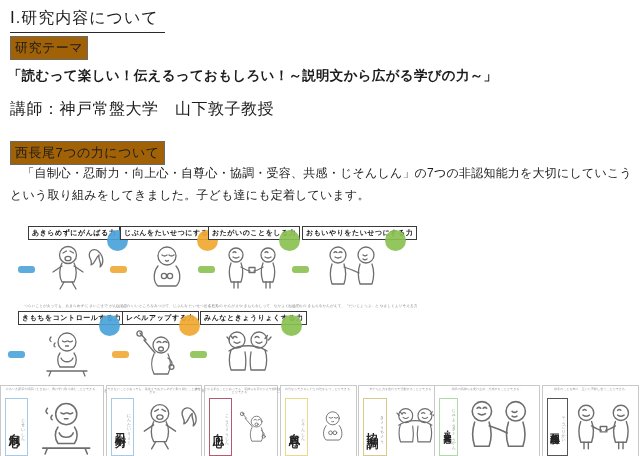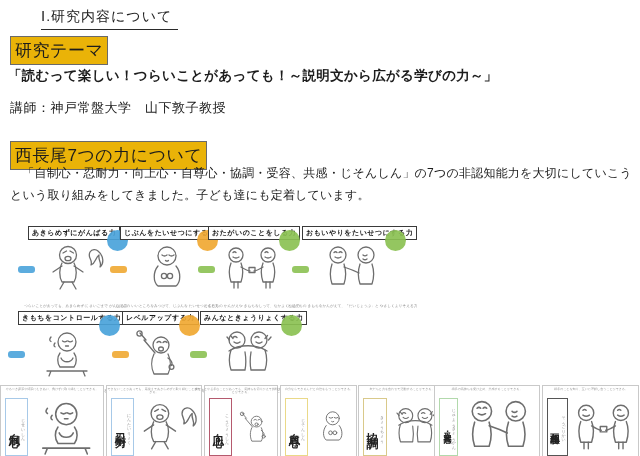--- a/index.html
+++ b/index.html
@@ -1,27 +1,27 @@
 <!DOCTYPE html>
 <html><head>
 <meta charset="utf-8">
 <style>
   html,body{margin:0;padding:0;}
   body{
     width:640px;height:456px;background:#ffffff;position:relative;overflow:hidden;
     font-family:"Liberation Sans","DejaVu Sans",sans-serif;color:#1c1c1c;
   }
-  .doc-title{position:absolute;left:10px;top:8px;font-size:14px;letter-spacing:1px;
-    border-bottom:1.5px solid #2a2a2a;padding:0 6px 3px 0;margin-left:31px;}
-  .label-box{position:absolute;left:10px;border:1px solid #6a6a6a;background:#eab308;
-    font-size:17px;padding:2px 4px;letter-spacing:0.5px;}
+  .doc-title{position:absolute;left:10px;top:8px;font-size:16px;letter-spacing:1px;
+    border-bottom:1.5px solid #2a2a2a;padding:0 6px 3px 0;}
+  .label-box{position:absolute;left:10px;border:1px solid #6a6a6a;background:#a16207;
+    font-size:13px;padding:2px 4px;letter-spacing:0.5px;}
   #theme-label{top:36px;}
   #powers-label{top:141px;}
   .theme-quote{position:absolute;left:8px;top:67px;font-size:13.5px;font-weight:bold;letter-spacing:0.3px;}
-  .lecturer{position:absolute;left:10px;top:99px;font-size:13px;letter-spacing:0.5px;}
+  .lecturer{position:absolute;left:10px;top:99px;font-size:16px;letter-spacing:0.5px;}
   .paragraph{position:absolute;left:10px;top:163px;width:622px;font-size:12px;line-height:1.8;
     letter-spacing:0.2px;text-align:justify;}
   
   .acard{position:absolute;height:86px;}
   .tbox{display:inline-block;border:1px solid #3a3a3a;background:#fff;padding:1px 3px;
     font-size:7px;font-weight:bold;letter-spacing:0.5px;white-space:nowrap;}
   .badge{position:absolute;width:21px;height:21px;border-radius:50%;top:9px;right:-4px;opacity:0.92;}
   .figwrap{height:48px;display:flex;justify-content:center;margin-top:4px;}
   .cap{position:absolute;left:50%;bottom:-1px;width:280px;font-size:8px;color:#8a8a8a;
     transform:translateX(-50%) scale(0.46);transform-origin:center bottom;
@@ -37,21 +37,21 @@
   .vfuri{writing-mode:vertical-rl;font-size:4px;color:#8a8a8a;margin-left:1px;line-height:1;}
   .pfig{flex:1;display:flex;justify-content:center;align-items:center;min-width:0;}
   .pfig svg{width:100%;height:100%;}
   svg{display:block;}
 </style>
 </head>
 <body>
 
 <div class="doc-title">Ⅰ.研究内容について</div>
 <div class="label-box" id="theme-label">研究テーマ</div>
-<div class="theme-quote">「読むって楽しい！つらいことがあっても！～説明文から広がる学びの力～」</div>
+<div class="theme-quote">「読むって楽しい！伝えるっておもしろい！～説明文から広がる学びの力～」</div>
 <div class="lecturer">講師：神戸常盤大学　山下敦子教授</div>
 <div class="label-box" id="powers-label">西長尾7つの力について</div>
 <div class="paragraph">　「自制心・忍耐力・向上心・自尊心・協調・受容、共感・じそんしん」の7つの非認知能力を大切にしていこうという取り組みをしてきました。子ども達にも定着しています。</div>
 
 <div id="cards-area">
     <div class="acard" style="left: 28px; top: 221px; width: 96px;"><span class="tbox">あきらめずにがんばる力</span><div class="badge" style="background: rgb(74, 163, 218);"></div><div class="figwrap">
         <svg viewBox="0 0 60 48">
           <g fill="none" stroke="#6e6e6e" stroke-width="1.3" stroke-linecap="round" stroke-linejoin="round">
             <circle cx="22" cy="11" r="8.5" fill="#fff"></circle>
             <path d="M17 9 l3.5 -2 M24 7 l3.5 2"></path>

